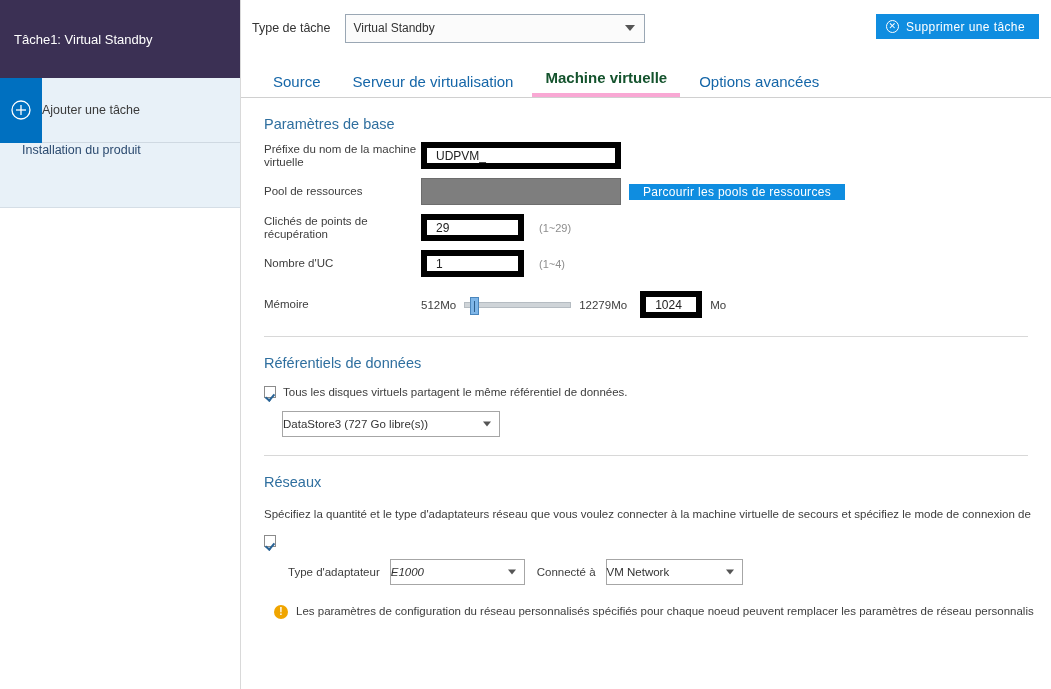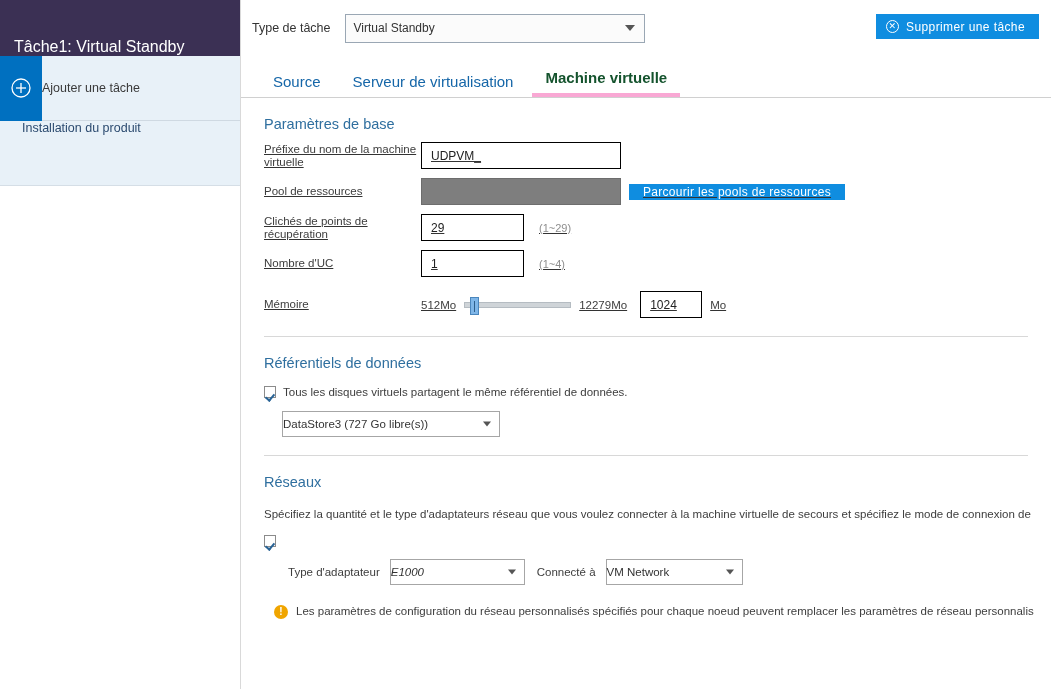--- a/index.html
+++ b/index.html
@@ -18,27 +18,27 @@
   
   #sidebar {
     position: absolute;
     left: 0; top: 0;
     width: 241px;
     height: 689px;
     background: #ffffff;
     border-right: 1px solid #d9d9d9;
   }
   .task-header {
-    height: 56px;
+    height: 78px;
     background: #3b3054;
     color: #ffffff;
     display: flex;
-    align-items: flex-end;
+    align-items: center;
     padding-left: 14px;
-    font-size: 16px;
+    font-size: 13px;
   }
   .add-task-row {
     height: 65px;
     background: #e8f1f8;
     display: flex;
     align-items: center;
     border-bottom: 1px solid #cfd9e2;
   }
   .add-task-icon-box {
     width: 42px;
@@ -169,31 +169,30 @@
     font-size: 14.5px;
     color: #2f6f9f;
     padding: 18px 0 10px 23px;
   }
   .frow {
     display: flex;
     align-items: center;
     padding-left: 23px;
     margin-bottom: 9px;
     min-height: 26px;
-    text-decoration: underline;
   }
   .flabel {
     width: 157px;
     font-size: 11.5px;
     color: #3d3d3d;
     line-height: 13px;
   }
   .txtbox {
     height: 27px;
-    border: 1px solid #000000;
+    border: 6px solid #000000;
     background: #ffffff;
     display: flex;
     align-items: center;
     padding-left: 9px;
     font-size: 12px;
     color: #222;
   }
   .txt-wide { width: 200px; }
   .txt-small { width: 103px; }
   .greybox {
@@ -384,20 +383,23 @@
   <div class="tabs">
     <div class="tab">
       <span>Source</span>
     </div>
     <div class="tab">
       <span>Serveur de virtualisation</span>
     </div>
     <div class="tab active">
       <span>Machine virtuelle</span>
     </div>
+    <div class="tab">
+      <span>Options avancées</span>
+    </div>
   </div>
 
   <div class="body-area">
 
     <div class="section-title">Paramètres de base</div>
 
     <div class="frow">
       <div class="flabel">Préfixe du nom de la machine virtuelle</div>
       <div class="txtbox txt-wide">
         <span>UDPVM_</span>

